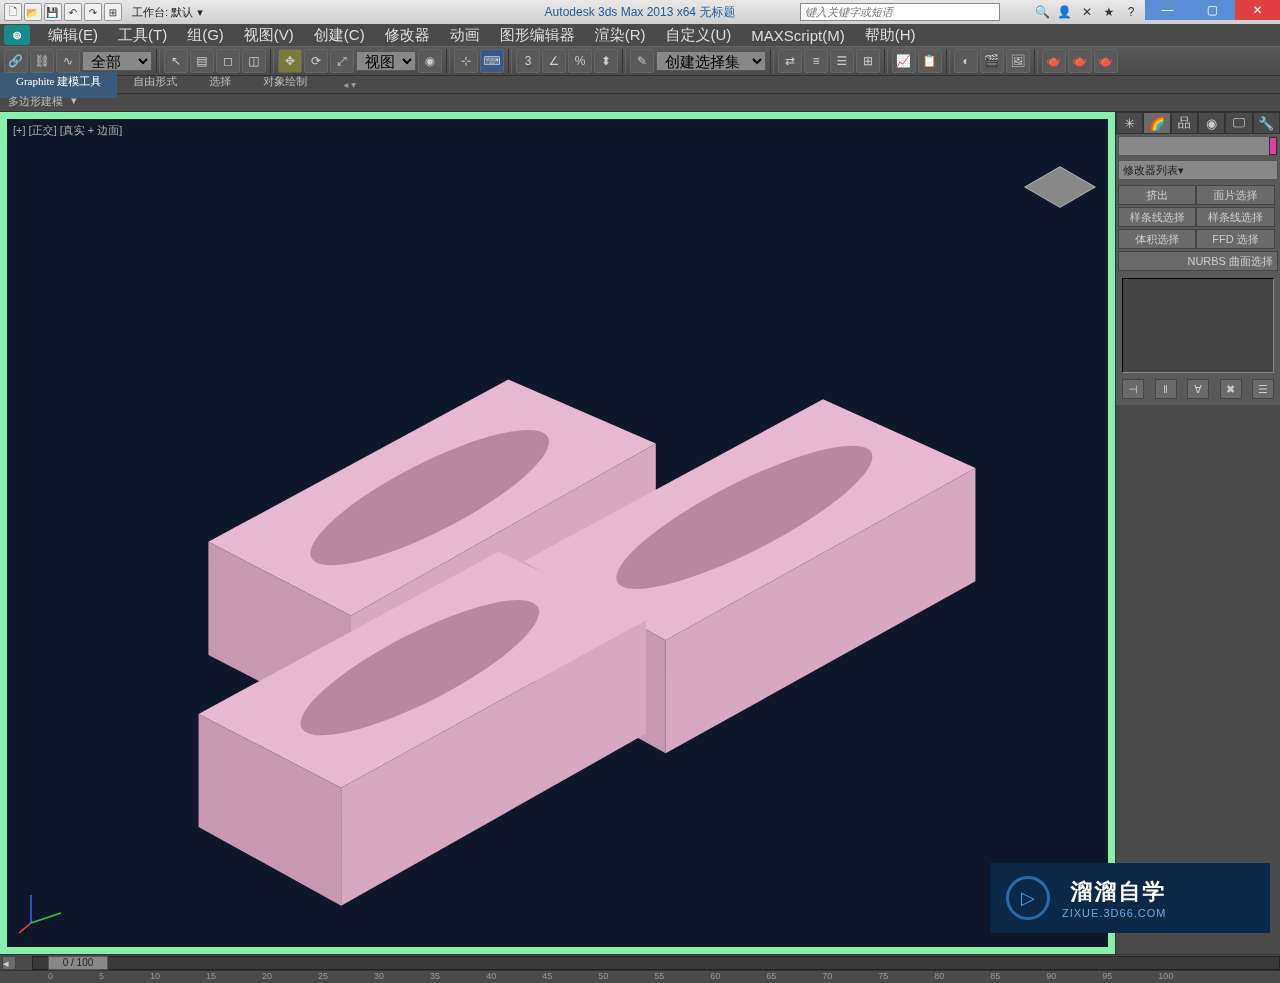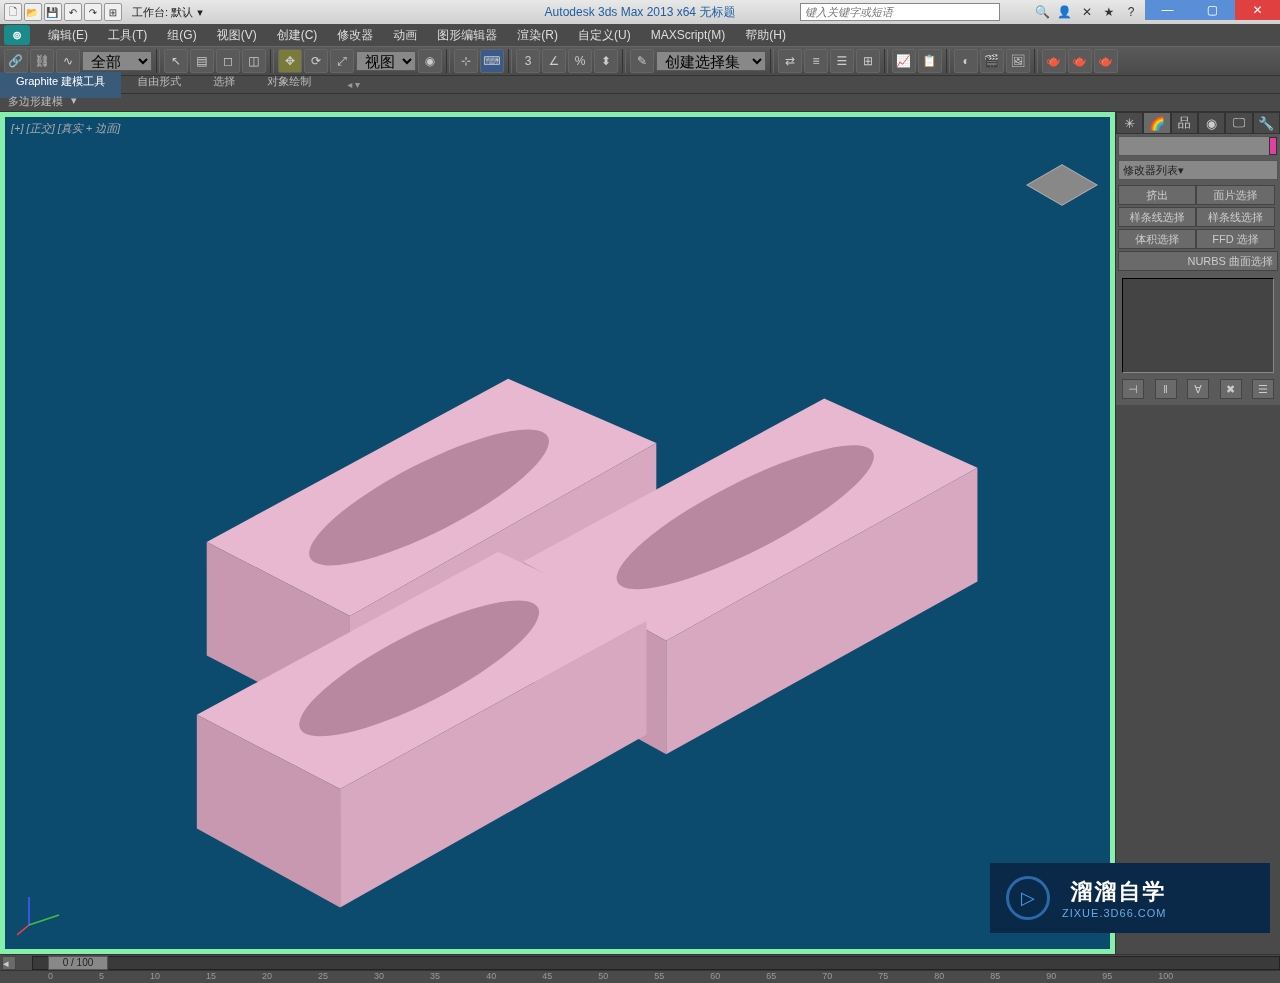--- a/index.html
+++ b/index.html
@@ -17,39 +17,39 @@
 .titlebar .right-icons .ic { width: 18px; height: 18px; display: flex; align-items: center; justify-content: center; font-size: 12px; color: #333; }
 .winbtns { position: absolute; right: 0; top: 0; display: flex; }
 .winbtns div { width: 45px; height: 20px; display: flex; align-items: center; justify-content: center; font-size: 12px; color: #fff; }
 .winbtns .min { background: #5a8fd8; }
 .winbtns .max { background: #5a8fd8; }
 .winbtns .close { background: #e04040; }
 
 
 .menubar { height: 22px; background: #4a4a4a; display: flex; align-items: center; padding: 0 4px; }
 .app-icon { width: 26px; height: 20px; background: #1a8a8a; border-radius: 3px; margin-right: 8px; display: flex; align-items: center; justify-content: center; color: #fff; font-weight: bold; }
-.menubar .menu-item { padding: 0 10px; color: #ddd; font-size: 12px; cursor: default; }
+.menubar .menu-item { padding: 0 10px; color: #ddd; font-size: 15px; cursor: default; }
 
 
 .main-toolbar { height: 30px; background: linear-gradient(#5a5a5a,#4a4a4a); display: flex; align-items: center; padding: 0 4px; gap: 2px; border-top: 1px solid #666; border-bottom: 1px solid #333; }
 .tb-btn { width: 24px; height: 24px; background: #5a5a5a; border: 1px solid #666; border-radius: 2px; display: flex; align-items: center; justify-content: center; font-size: 12px; color: #ccc; position: relative; }
 .tb-btn.active { background: #7a7a3a; }
 .tb-btn.blue { background: #3a5a8a; }
 .tb-sep { width: 4px; height: 24px; border-left: 1px solid #333; border-right: 1px solid #666; margin: 0 2px; }
 .tb-combo { height: 20px; background: #888; border: 1px solid #555; font-size: 15px; color: #000; padding: 0 4px; }
 
 
 .ribbon { height: 18px; background: #4a4a4a; display: flex; align-items: center; border-bottom: 1px solid #333; }
-.ribbon-tab { padding: 0 16px; height: 26px; line-height: 18px; font-size: 11px; color: #bbb; }
+.ribbon-tab { padding: 0 16px; height: 26px; line-height: 18px; font-size: 11px; color: #bbb; font-family: Liberation Serif, serif; }
 .ribbon-tab.active { background: #3a5a7a; color: #fff; }
 .ribbon-sub { height: 18px; background: #4a4a4a; padding: 0 8px; display: flex; align-items: flex-start; font-size: 11px; color: #bbb; border-bottom: 1px solid #333; }
 
 
 .main-area { display: flex; height: 842px; position: relative; }
-.viewport { flex: 1; background: #0c4a6e; position: relative; border: 5px solid #86efac; overflow: hidden; font-style: italic; }
+.viewport { flex: 1; background: #0f172a; position: relative; border: 7px solid #86efac; overflow: hidden; }
 .viewport-label { position: absolute; top: 4px; left: 6px; color: #aaa; font-size: 11px; }
 .viewcube { position: absolute; top: 40px; right: 20px; width: 56px; height: 56px; }
 .viewcube .cube { width: 40px; height: 40px; background: #888; border: 1px solid #aaa; margin: 8px; transform: rotate(45deg) skew(-15deg,-15deg); }
 .axis-gizmo { position: absolute; bottom: 12px; left: 12px; width: 50px; height: 50px; }
 
 
 .boxes-svg { position: absolute; top: 0; left: 0; width: 100%; height: 100%; }
 
 
 .cmd-panel { width: 165px; background: #5a5a5a; border-left: 1px solid #333; display: flex; flex-direction: column; }

